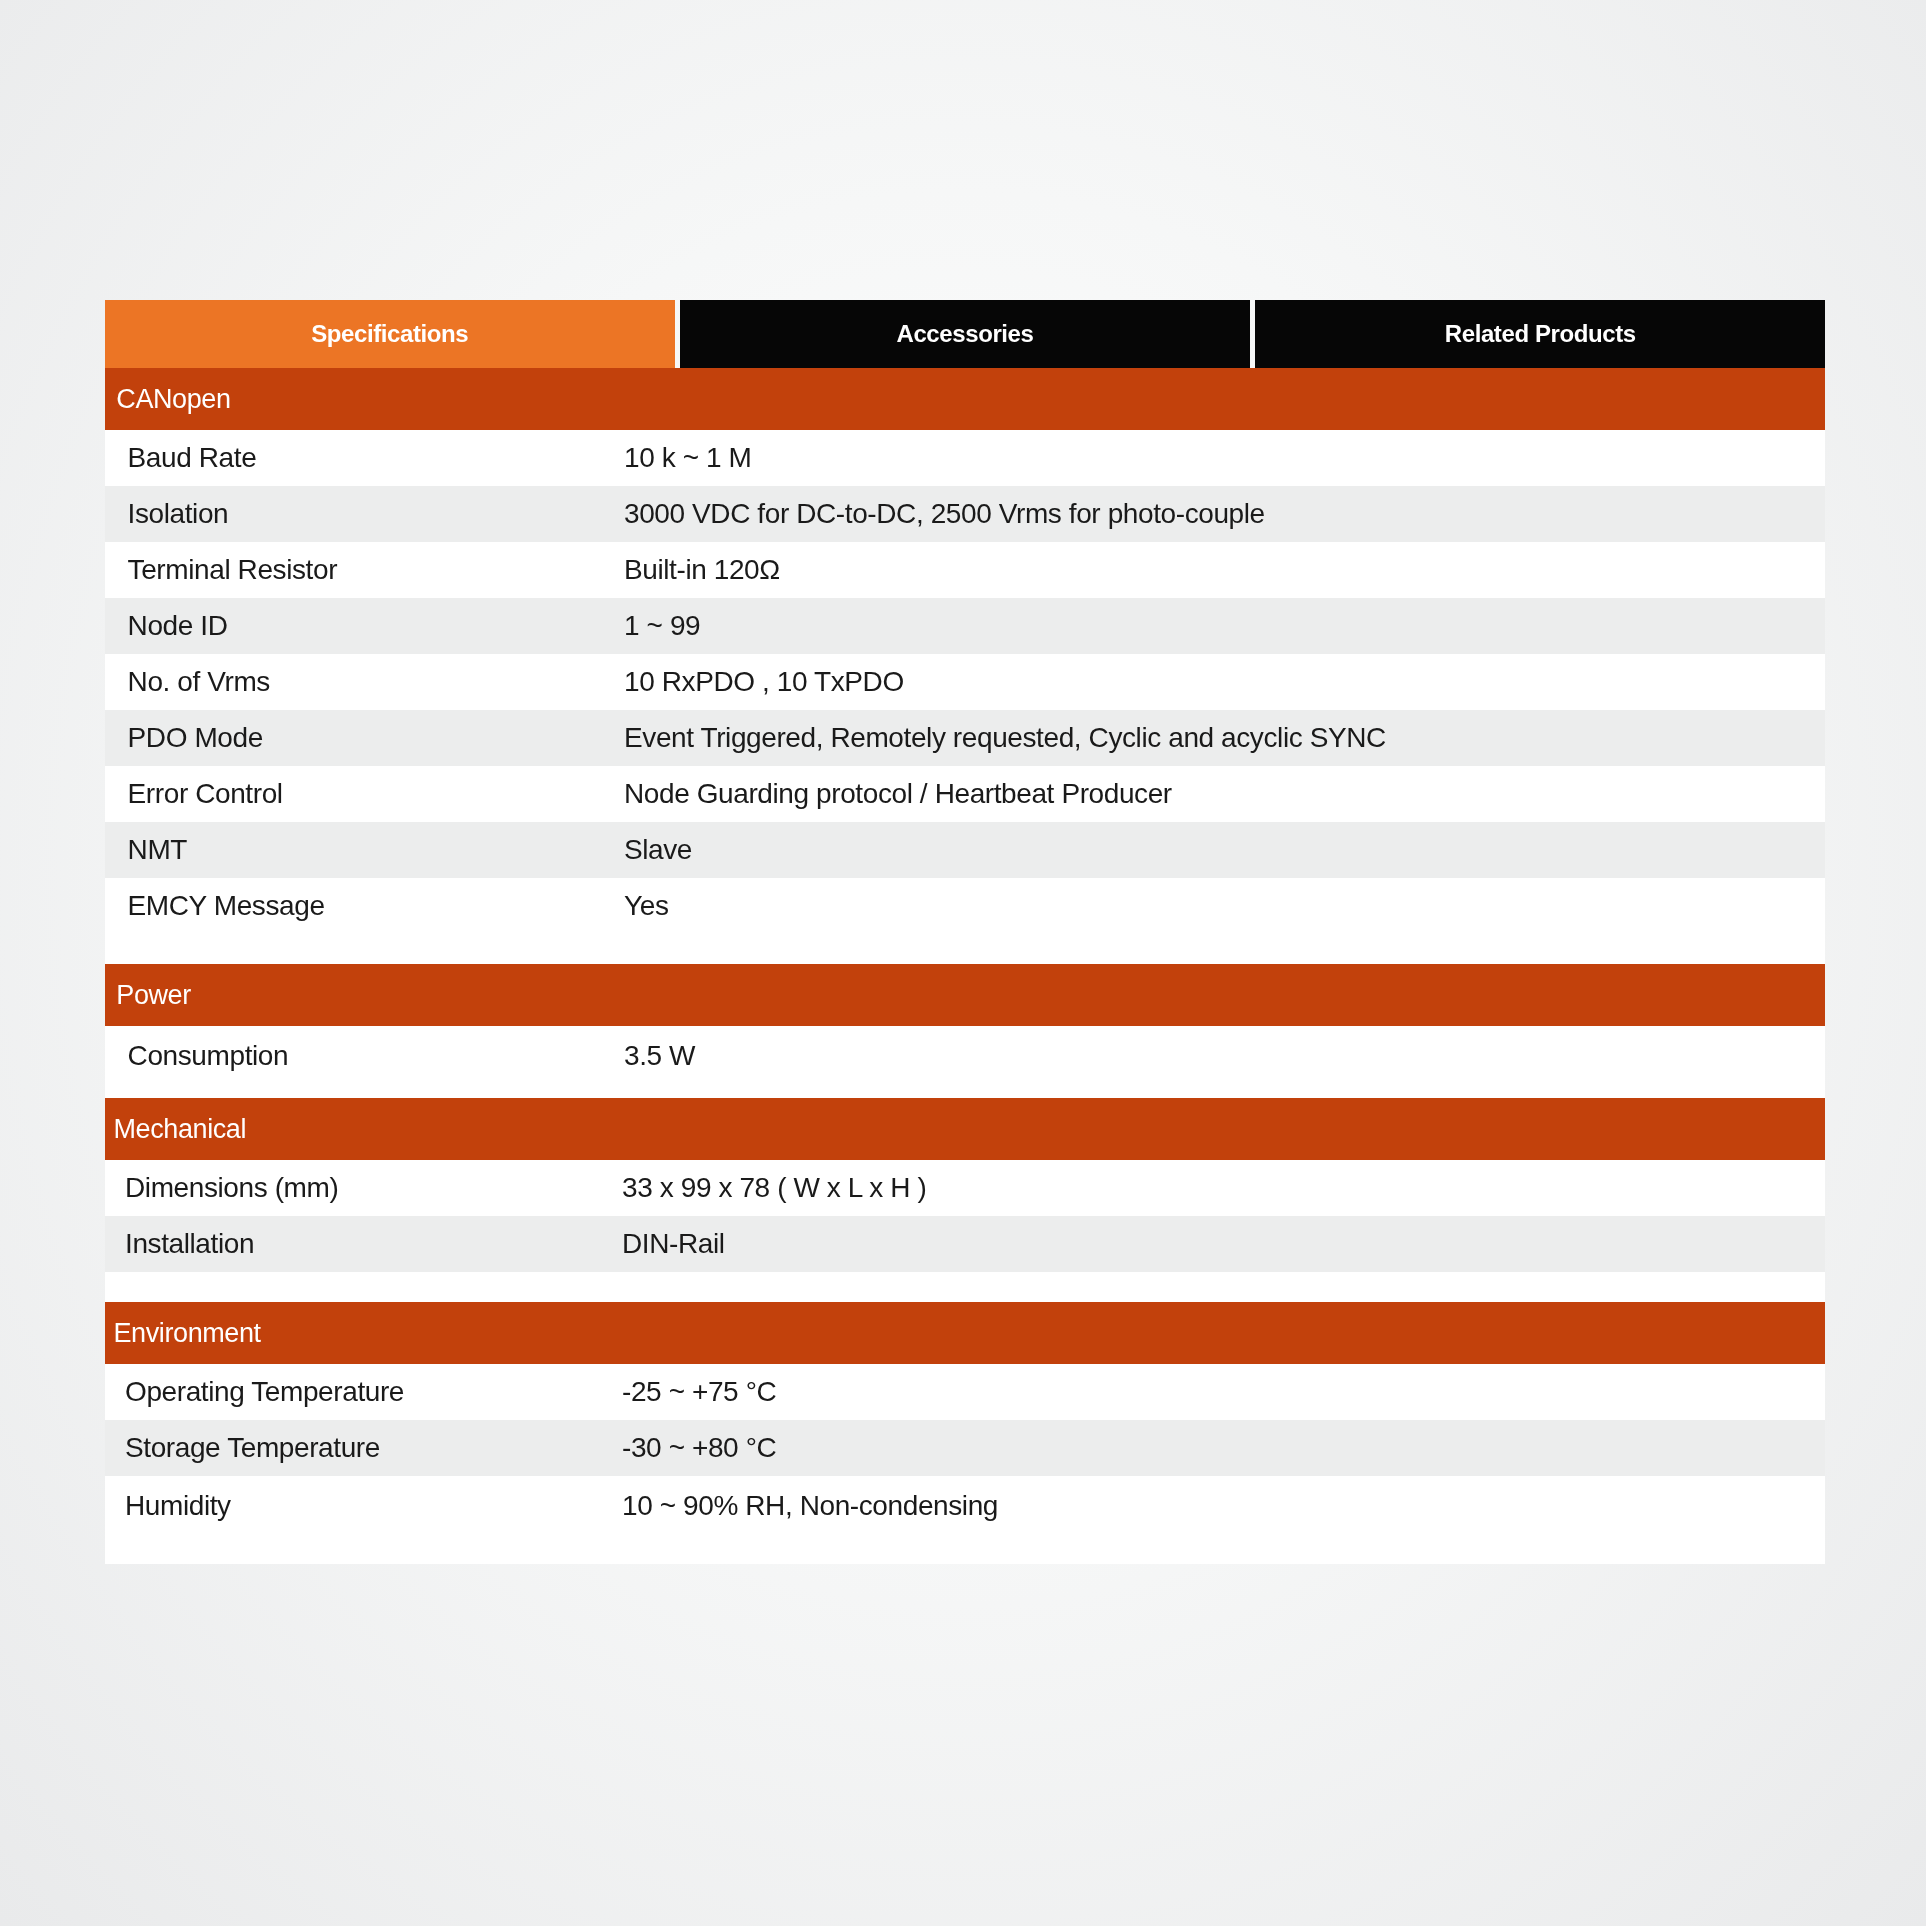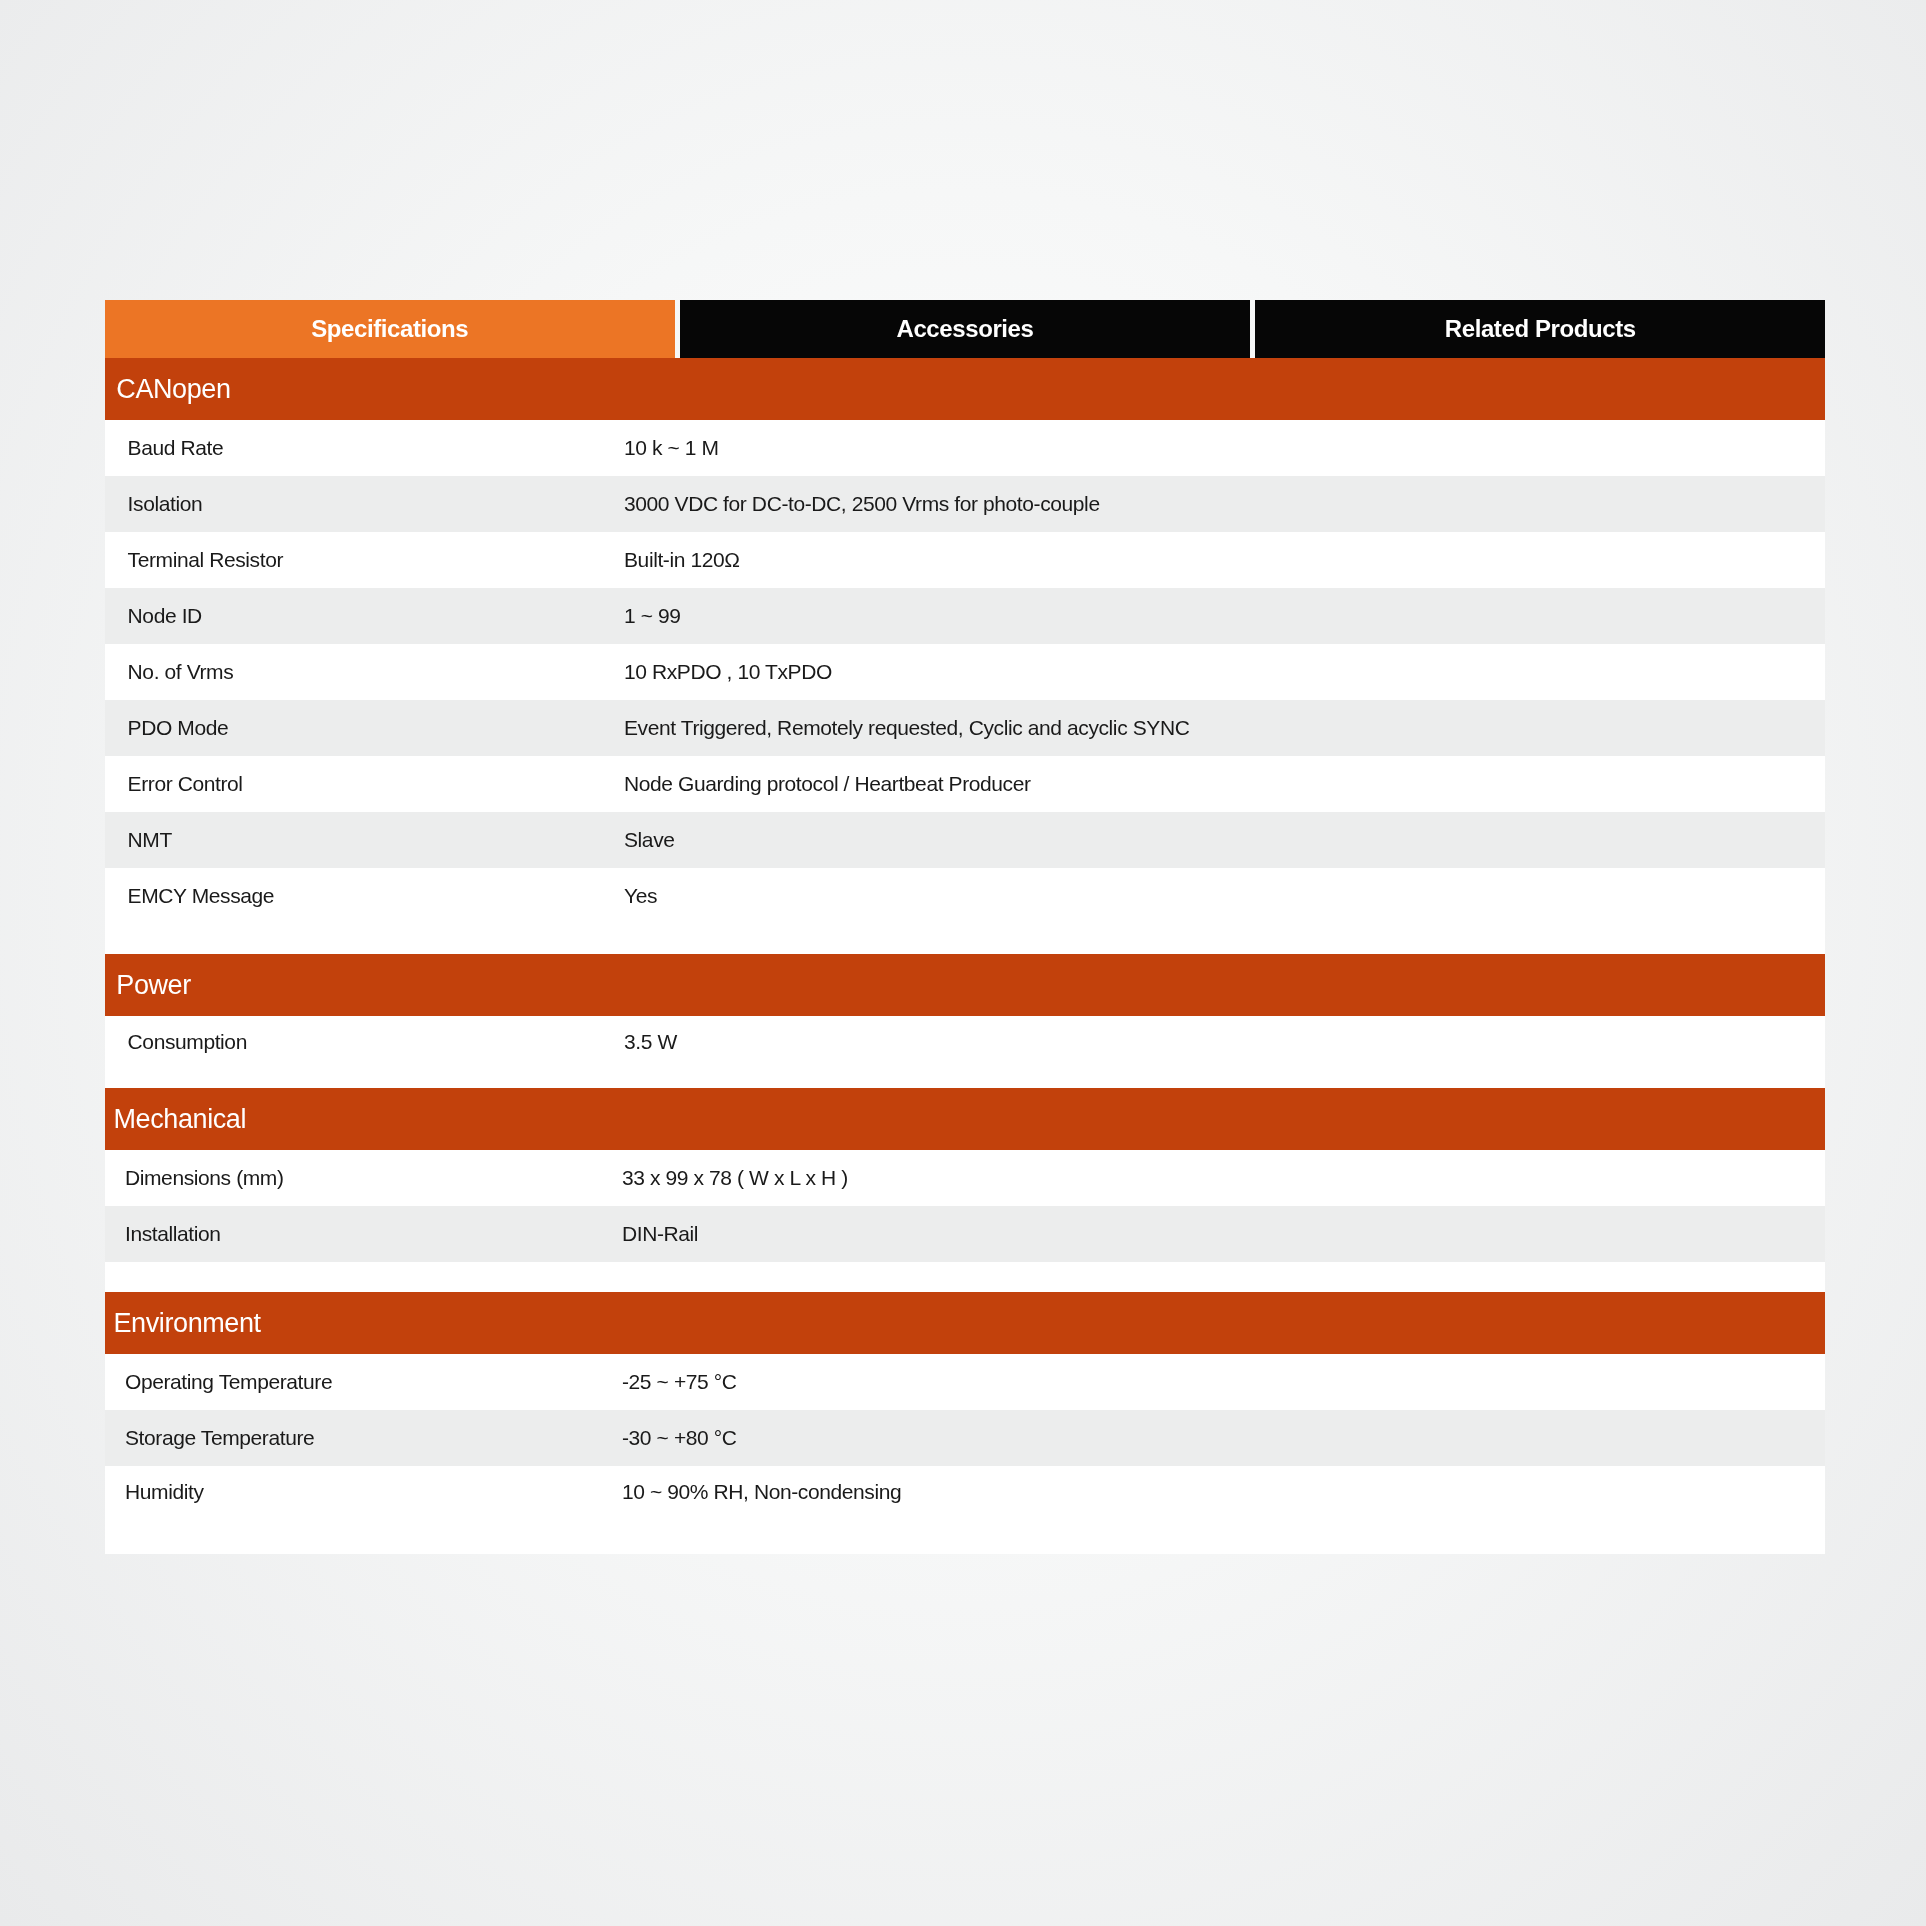--- a/index.html
+++ b/index.html
@@ -15,21 +15,21 @@
       background: radial-gradient(ellipse at 50% 45%, #ffffff 0%, #f6f7f7 45%, #e9eaeb 100%);
     }
     .panel {
       position: absolute;
       left: 105px;
       top: 300px;
       width: 1720px;
     }
     .tabs {
       display: flex;
-      height: 58px;
+      height: 68px;
       gap: 5.7px;
     }
     .tab {
       flex: 1;
       display: flex;
       align-items: center;
       justify-content: center;
       color: #ffffff;
       font-weight: bold;
       font-size: 24px;
@@ -50,21 +50,21 @@
       padding-left: 11.3px;
       letter-spacing: -0.4px;
     }
     .rows {
       background: #ffffff;
     }
     .row {
       display: flex;
       align-items: center;
       height: 56px;
-      font-size: 21px;
+      font-size: 28px;
       color: #1a1a1a;
       letter-spacing: -0.4px;
     }
     .row:nth-child(even) {
       background: #eceded;
     }
     .row:nth-child(odd) {
       background: #ffffff;
     }
     .row .label {

